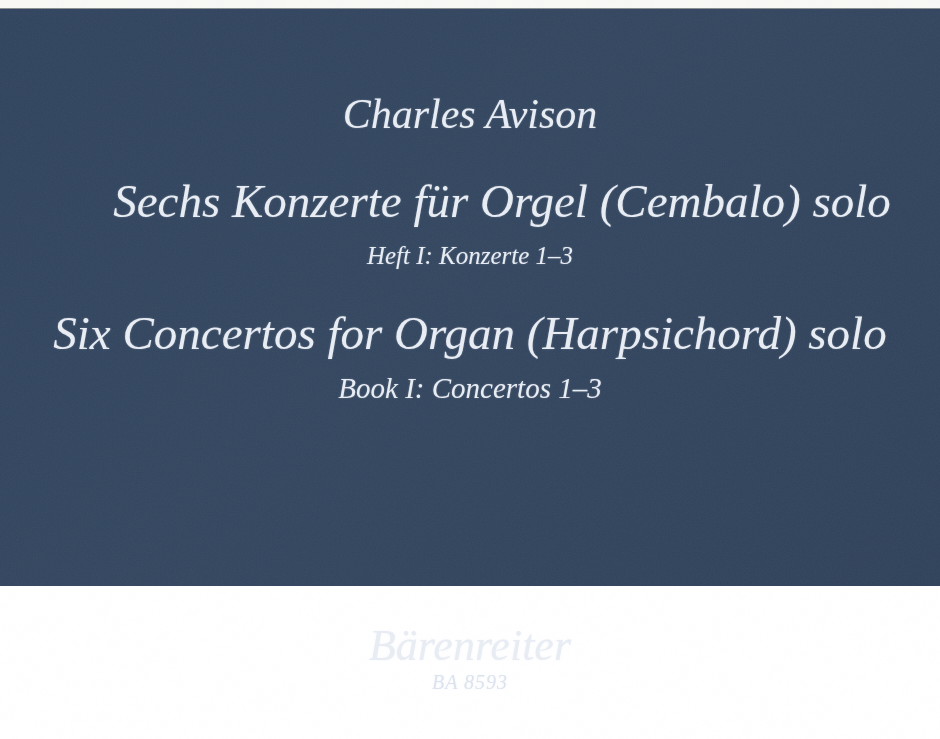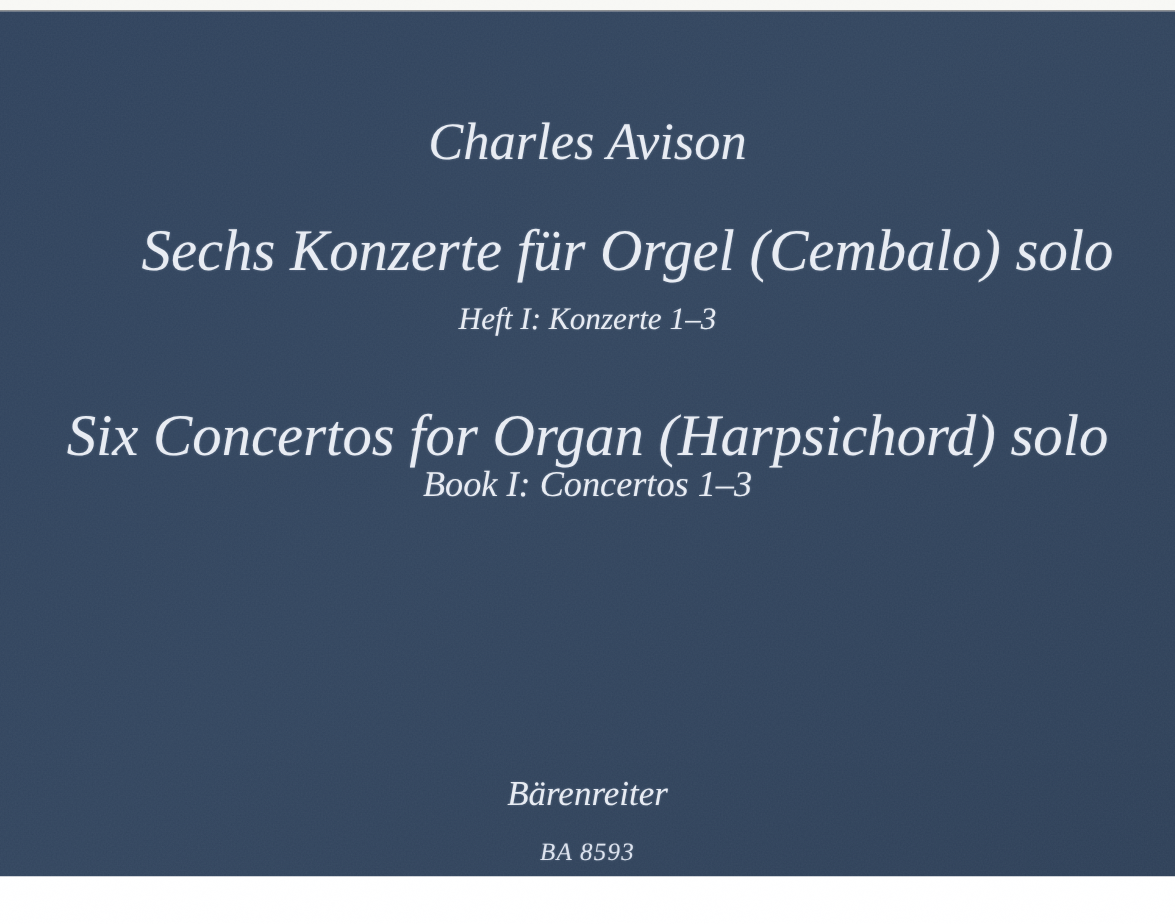--- a/index.html
+++ b/index.html
@@ -8,21 +8,21 @@
   }
   body {
     width: 940px;
     height: 739px;
     overflow: hidden;
     font-family: "Liberation Serif", "DejaVu Serif", serif;
   }
   .cover {
     position: relative;
     width: 940px;
-    height: 701px;
+    height: 586px;
     background: #32455f;
     background: linear-gradient(135deg, #30435d 0%, #33465f 45%, #2f4159 100%);
   }
   .page-edge {
     position: absolute;
     top: 0; left: 0;
     width: 100%;
     height: 9px;
     background: #f8f8f5;
     border-bottom: 1px solid #8a8d90;
@@ -48,30 +48,30 @@
   .title-de {
     top: 172px;
     font-size: 47px;
     margin-left: 32px;
   }
   .subtitle-de {
     top: 240px;
     font-size: 25px;
   }
   .title-en {
-    top: 320px;
+    top: 304px;
     font-size: 47px;
   }
   .subtitle-en {
     top: 370px;
     font-size: 29px;
   }
   .publisher {
     top: 618px;
-    font-size: 28px;
+    font-size: 44px;
   }
   .catalog-number {
     top: 670px;
     font-size: 20px;
     letter-spacing: 1px;
     color: #dde3ee;
   }
   .texture {
     position: absolute;
     top: 0; left: 0;

